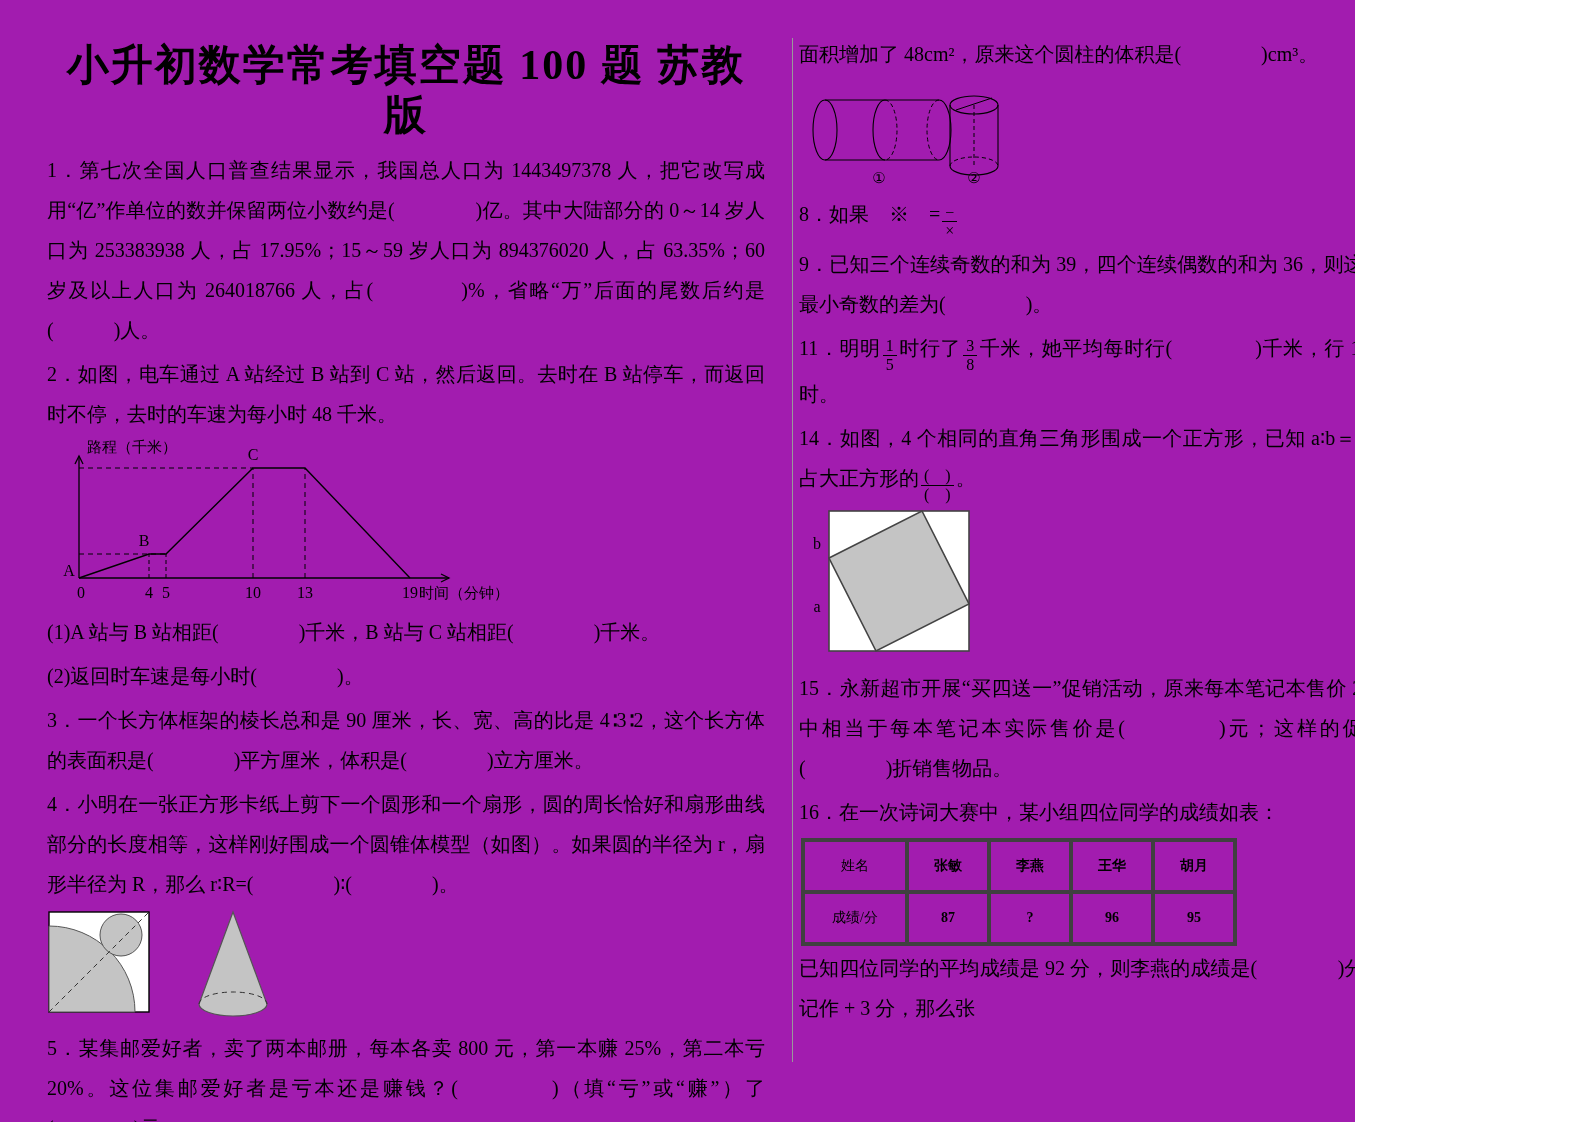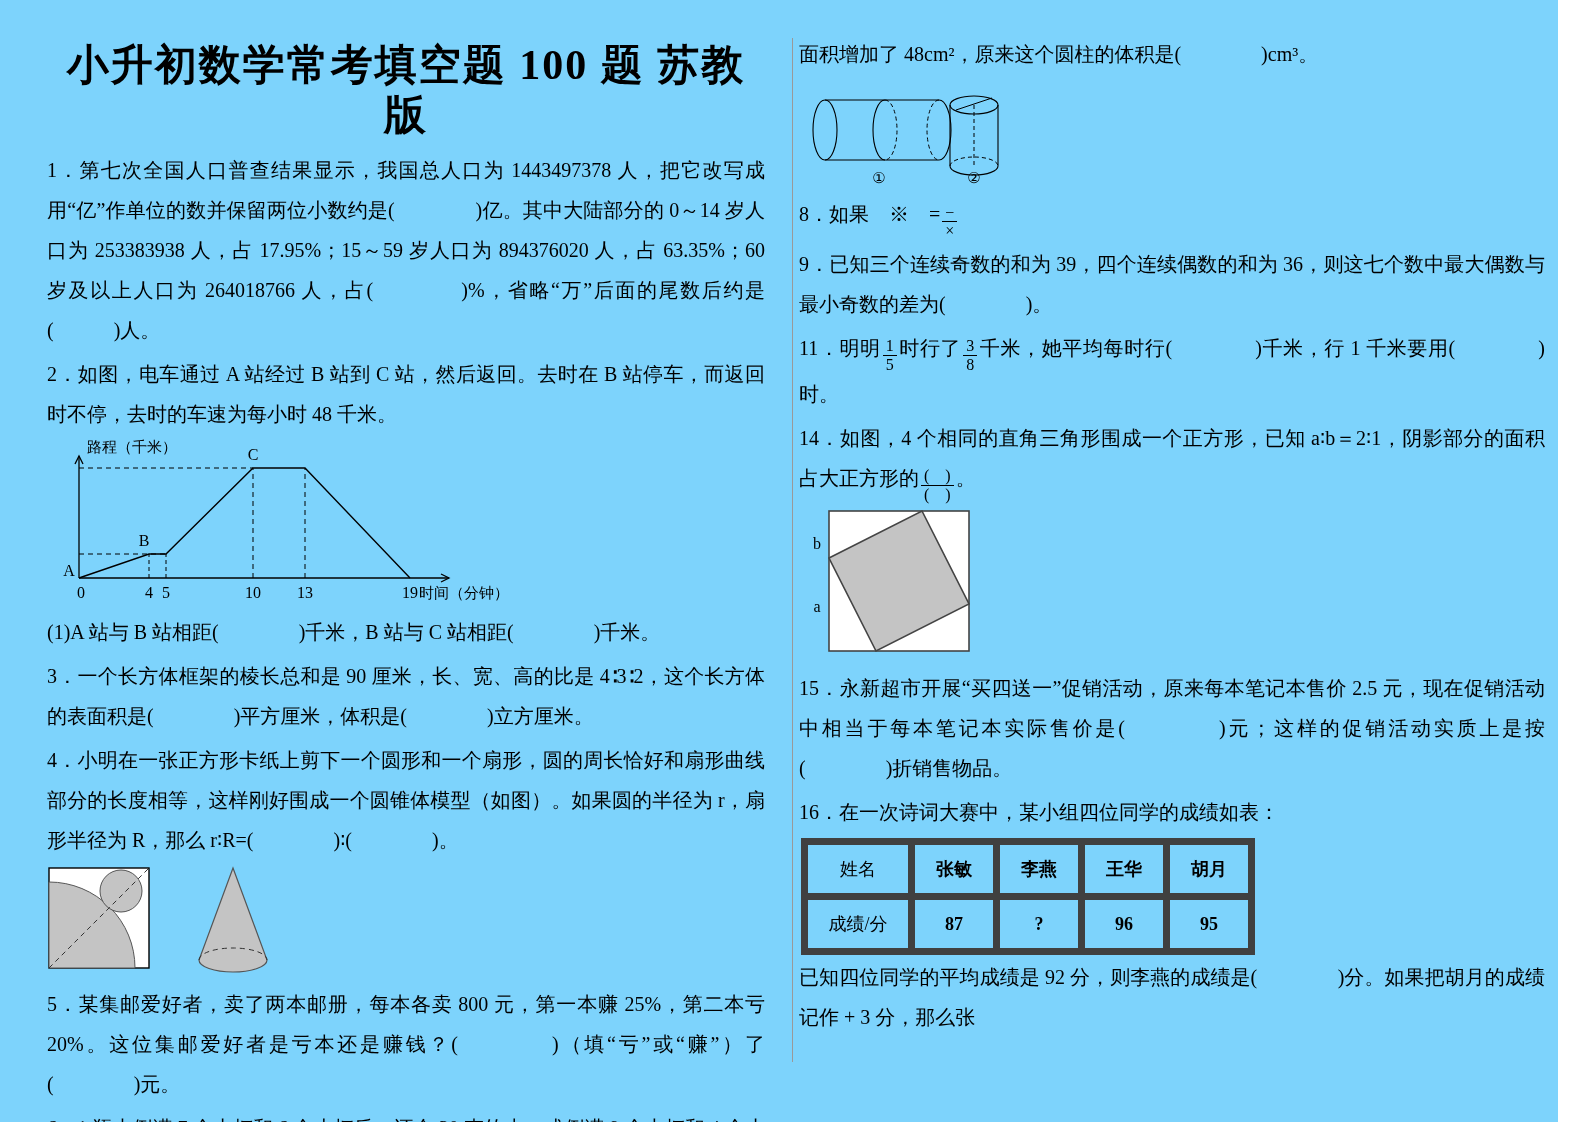--- a/index.html
+++ b/index.html
@@ -1,32 +1,32 @@
 <!DOCTYPE html>
 <html><head>
 <meta charset="utf-8">
 <style>
   html,body{margin:0;padding:0;background:#fff;}
-  .page{position:relative;width:1558px;height:1122px;background:#7dd3fc;overflow:hidden;
+  .page{position:relative;width:1355px;height:1122px;background:#a21caf;overflow:hidden;
         font-family:"Liberation Serif","DejaVu Serif",serif;color:#000;}
   .divider{position:absolute;left:792px;top:38px;height:1024px;width:0;border-left:1px solid #999;}
   .col{position:absolute;top:0;}
   .col-left{left:47px;width:718px;}
   .col-right{left:799px;width:746px;}
   .title{font-size:42px;font-weight:bold;text-align:center;letter-spacing:2px;
          margin:40px 0 10px 0;line-height:50px;}
   .para{font-size:20px;line-height:40px;text-align:justify;margin:0 0 4px 0;}
   .para.first-right{margin-top:34px;}
   .fig{margin:4px 0 2px 0;}
   svg text{font-family:"Liberation Serif","DejaVu Serif",serif;fill:#000;}
   .frac{display:inline-block;vertical-align:-0.95em;text-align:center;line-height:1.1;font-size:0.8em;padding:0 2px;}
   .frac .num{display:block;border-bottom:1px solid #000;padding:0 3px;}
   .frac .den{display:block;padding:0 3px;}
   table.score{border-collapse:collapse;margin:6px 0 2px 2px;}
-  table.score td{border:7px solid #404040;text-align:center;font-size:18px;height:48px;padding:0 6px;}
+  table.score td{border:4px solid #404040;text-align:center;font-size:14px;height:48px;padding:0 6px;}
   table.score td.c0{width:88px;}
   table.score td.c{width:66px;font-weight:bold;}
 </style>
 </head>
 <body>
 
 <div class="page">
   <div class="divider"></div>
 
   <div class="col col-left">
@@ -62,20 +62,21 @@
         <text x="258" y="160" font-size="16" text-anchor="middle">13</text>
         <text x="363" y="160" font-size="16" text-anchor="middle">19</text>
 
         <text x="22" y="138" font-size="16" text-anchor="middle">A</text>
         <text x="97" y="108" font-size="16" text-anchor="middle">B</text>
         <text x="206" y="22" font-size="16" text-anchor="middle">C</text>
       </svg>
     </div>
 
     <p class="para">(1)A 站与 B 站相距(　　　　)千米，B 站与 C 站相距(　　　　)千米。</p>
+    <p class="para">(2)返回时车速是每小时(　　　　)。</p>
     <p class="para">3．一个长方体框架的棱长总和是 90 厘米，长、宽、高的比是 4∶3∶2，这个长方体的表面积是(　　　　)平方厘米，体积是(　　　　)立方厘米。</p>
     <p class="para">4．小明在一张正方形卡纸上剪下一个圆形和一个扇形，圆的周长恰好和扇形曲线部分的长度相等，这样刚好围成一个圆锥体模型（如图）。如果圆的半径为 r，扇形半径为 R，那么 r∶R=(　　　　)∶(　　　　)。</p>
 
     <div class="fig">
       <svg width="240" height="114" viewBox="0 0 240 114">
         <rect x="2" y="4" width="100" height="100" fill="#fff" stroke="#000" stroke-width="1.4"></rect>
         <path d="M2,104 L2,18 A86,86 0 0 1 88,104 Z" fill="#c4c4c4" stroke="#555" stroke-width="1"></path>
         <circle cx="74" cy="27" r="21" fill="#c4c4c4" stroke="#555" stroke-width="1"></circle>
         <line x1="2" y1="104" x2="102" y2="4" stroke="#333" stroke-width="1" stroke-dasharray="5,4"></line>
         <path d="M186,4 L152,96 A34,12 0 0 0 220,96 Z" fill="#c4c4c4" stroke="#555" stroke-width="1.2"></path>

